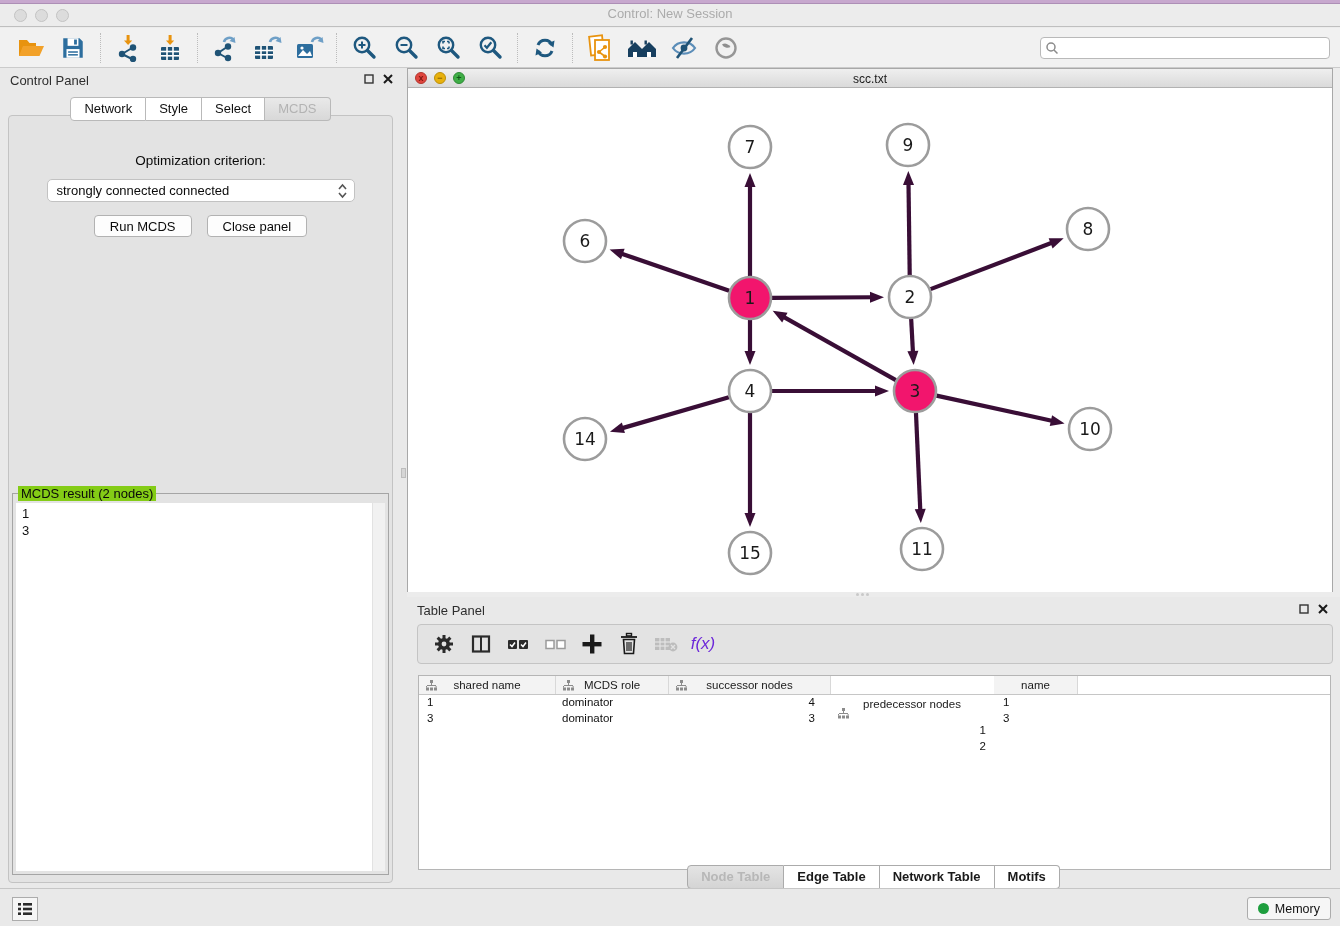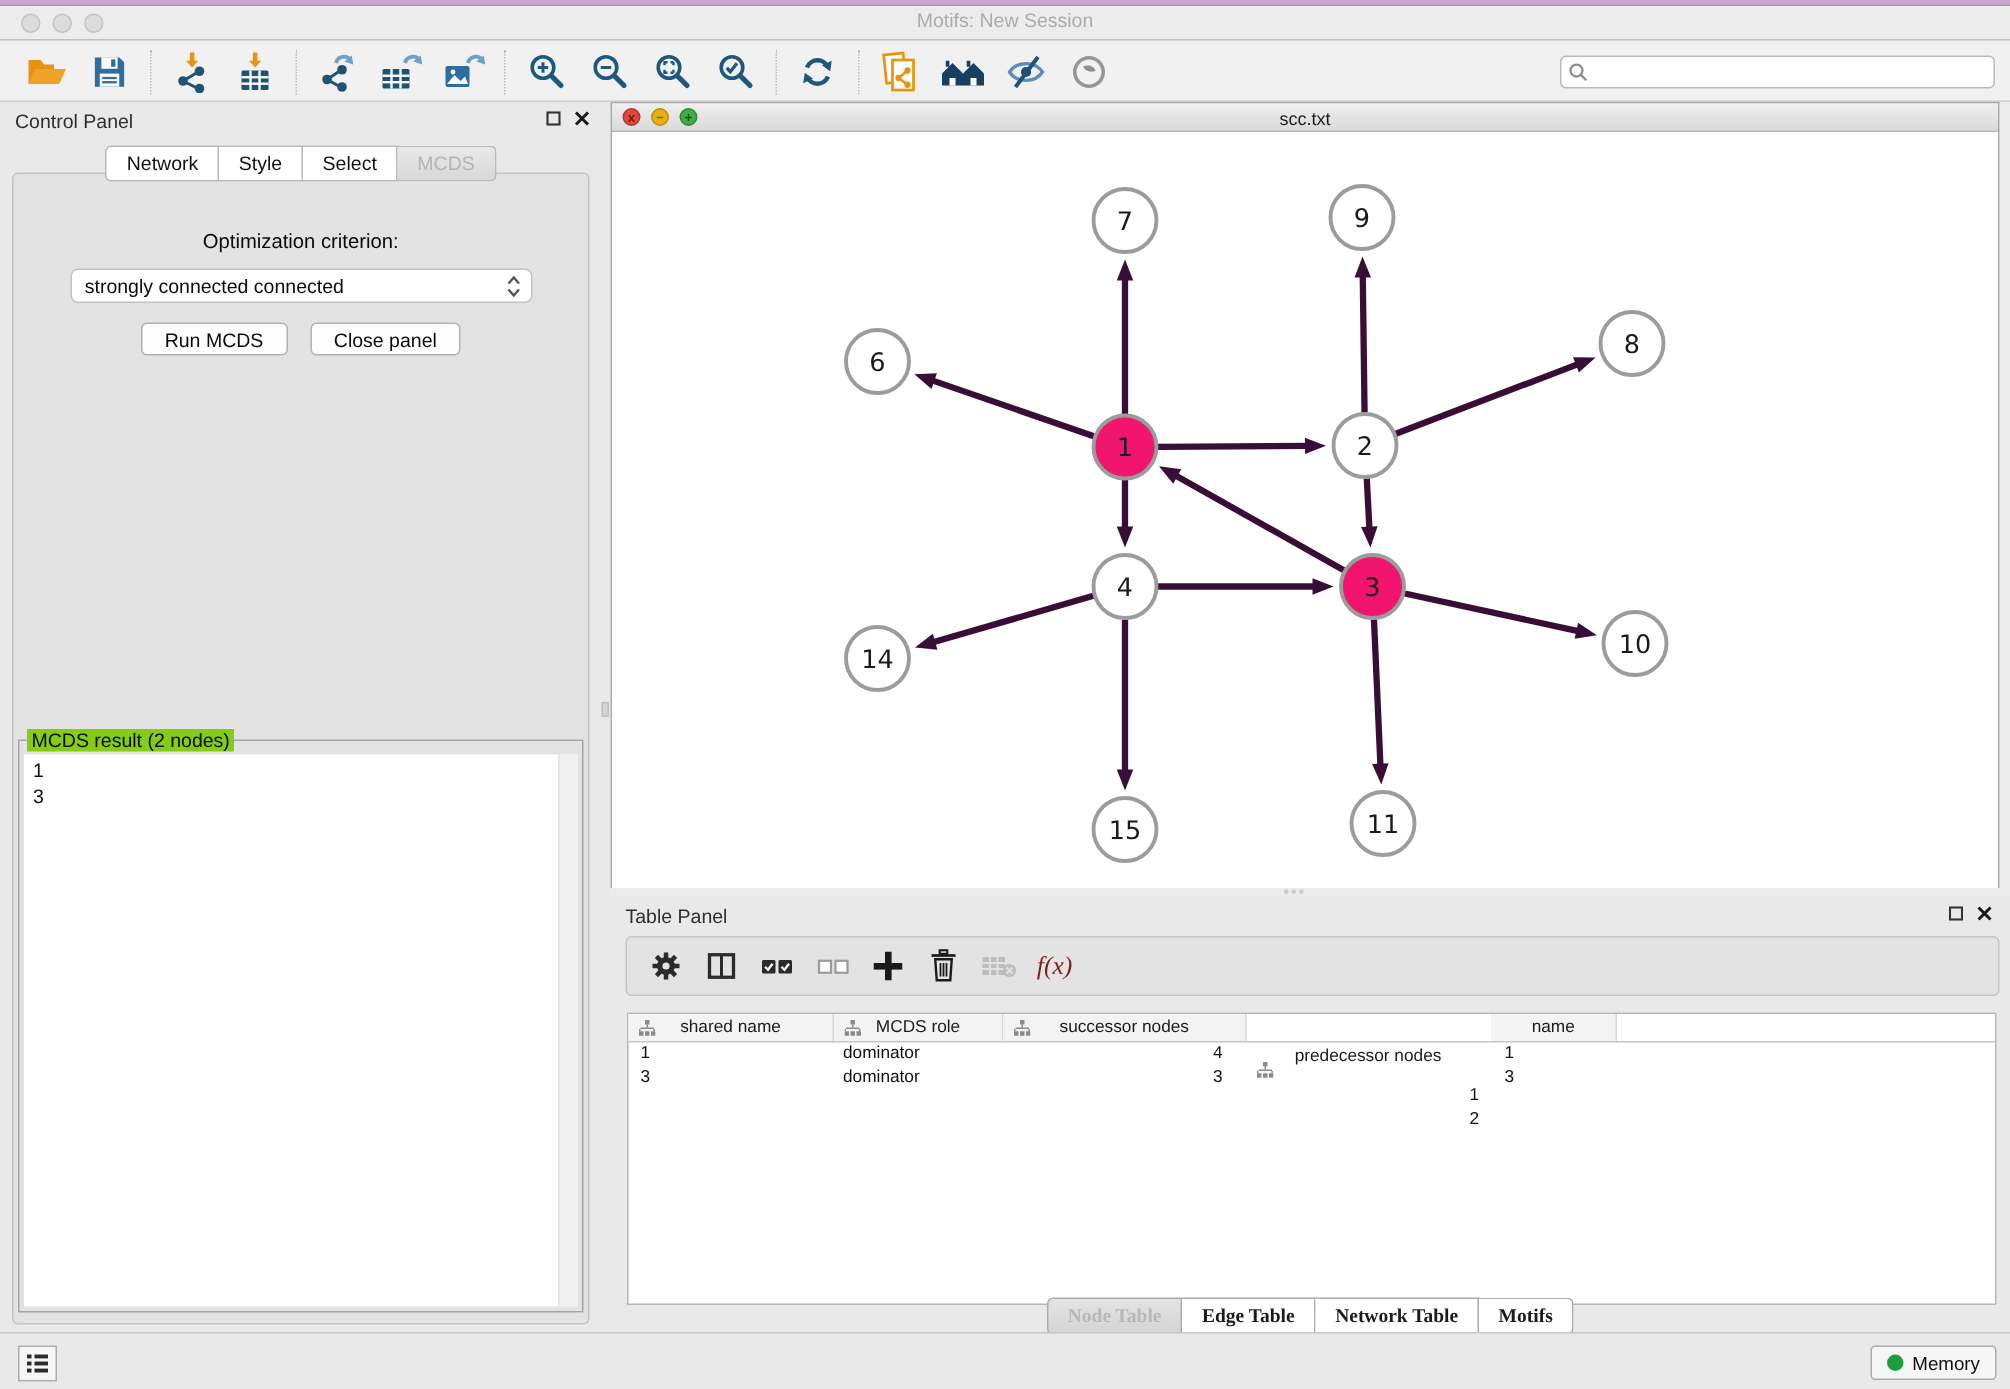--- a/index.html
+++ b/index.html
@@ -83,36 +83,36 @@
   .h-grip i { width:3px; height:3px; background:#C9C9C9; border-radius:50%; }
 
   
   .table-panel { position:absolute; left:407px; top:597px; width:933px; height:291px; background:#E9E9E9; }
   .tp-title { position:absolute; left:10px; top:6px; font-size:13px; color:#2E2E2E; }
   .tp-btns { position:absolute; right:12px; top:7px; display:flex; gap:9px; align-items:center; }
   .tp-toolbar { position:absolute; left:10px; right:7px; top:27px; height:40px;
     background:#E3E3E3; border:1px solid #C4C4C4; border-radius:4px;
     display:flex; align-items:center; gap:9px; padding-left:12px; }
   .tp-tool { width:28px; height:28px; display:flex; align-items:center; justify-content:center; }
-  .fx { font-family:Liberation Serif, serif; font-style:italic; font-size:17px; color:#7f1d1d; }
+  .fx { font-family:Liberation Sans, sans-serif; font-style:italic; font-size:17px; color:#6d28d9; }
   .data-table { position:absolute; left:11px; top:78px; width:913px; height:195px;
     background:#fff; border:1px solid #B5B5B5; }
   .thead { display:flex; height:19px; border-bottom:1px solid #C6C6C6; }
   .th { position:relative; background:#F3F3F3; border-right:1px solid #D8D8D8;
     font-size:11.5px; color:#1A1A1A; display:flex; align-items:center; justify-content:center; }
   .th svg { position:absolute; left:7px; top:4px; }
   .trow { display:flex; height:16px; font-size:11.5px; color:#111; }
   .td { padding-top:1px; }
   .c0 { width:137px; } .c1 { width:113px; } .c2 { width:162px; } .c3 { width:163px;margin-top:28px; } .c4 { width:84px; }
   .td.c0 { padding-left:8px; } .td.c1 { padding-left:6px; }
   .td.c2 { text-align:right; padding-right:16px; } .td.c3 { text-align:right; padding-right:8px; }
   .td.c4 { padding-left:9px; }
   .tp-tabs { position:absolute; left:0; width:100%; top:268px; display:flex; justify-content:center; }
   .tp-tab { font-size:13px; font-weight:bold; color:#1A1A1A; background:#fff;
-    border:1px solid #ABABAB; border-left:none; padding:3px 13px 4px; cursor:default;font-family:Liberation Serif, serif; }
+    border:1px solid #ABABAB; border-left:none; padding:3px 13px 4px; cursor:default; }
   .tp-tab:first-child { border-left:1px solid #ABABAB; border-radius:4px 0 0 4px; }
   .tp-tab:last-child { border-radius:0 4px 4px 0; }
   .tp-tab.active { background:linear-gradient(#E4E4E4,#D4D4D4); color:#B7B7B7; }
 
   
   .statusbar { position:absolute; left:0; top:888px; width:1340px; height:38px;
     background:#E9E9E9; border-top:1px solid #C6C6C6; }
   .list-btn { position:absolute; left:12px; top:8px; width:26px; height:24px;
     background:#F6F6F6; border:1px solid #ACACAC; display:flex; align-items:center; justify-content:center; }
   .mem-btn { position:absolute; right:9px; top:8px; height:23px; background:#F6F6F6;
@@ -125,21 +125,21 @@
 </head>
 <body>
 
 <div class="titlebar">
   <div class="purple-strip"></div>
   <div class="traffic">
     <span class="dot"></span>
     <span class="dot"></span>
     <span class="dot"></span>
   </div>
-  <div class="title-text">Motifs: New Session</div>
+  <div class="title-text">Control: New Session</div>
 </div>
 
 <div class="toolbar">
   <div class="tool">
     <svg width="30" height="26" viewBox="0 0 30 26">
         <path d="M3 5h8l2.5 3H20v3H7.5L4 21H3z" fill="#E8930F"></path>
         <path d="M7 11h21l-4.5 10H3z" fill="#F2A129"></path>
       </svg>
   </div>
   <div class="tool">

